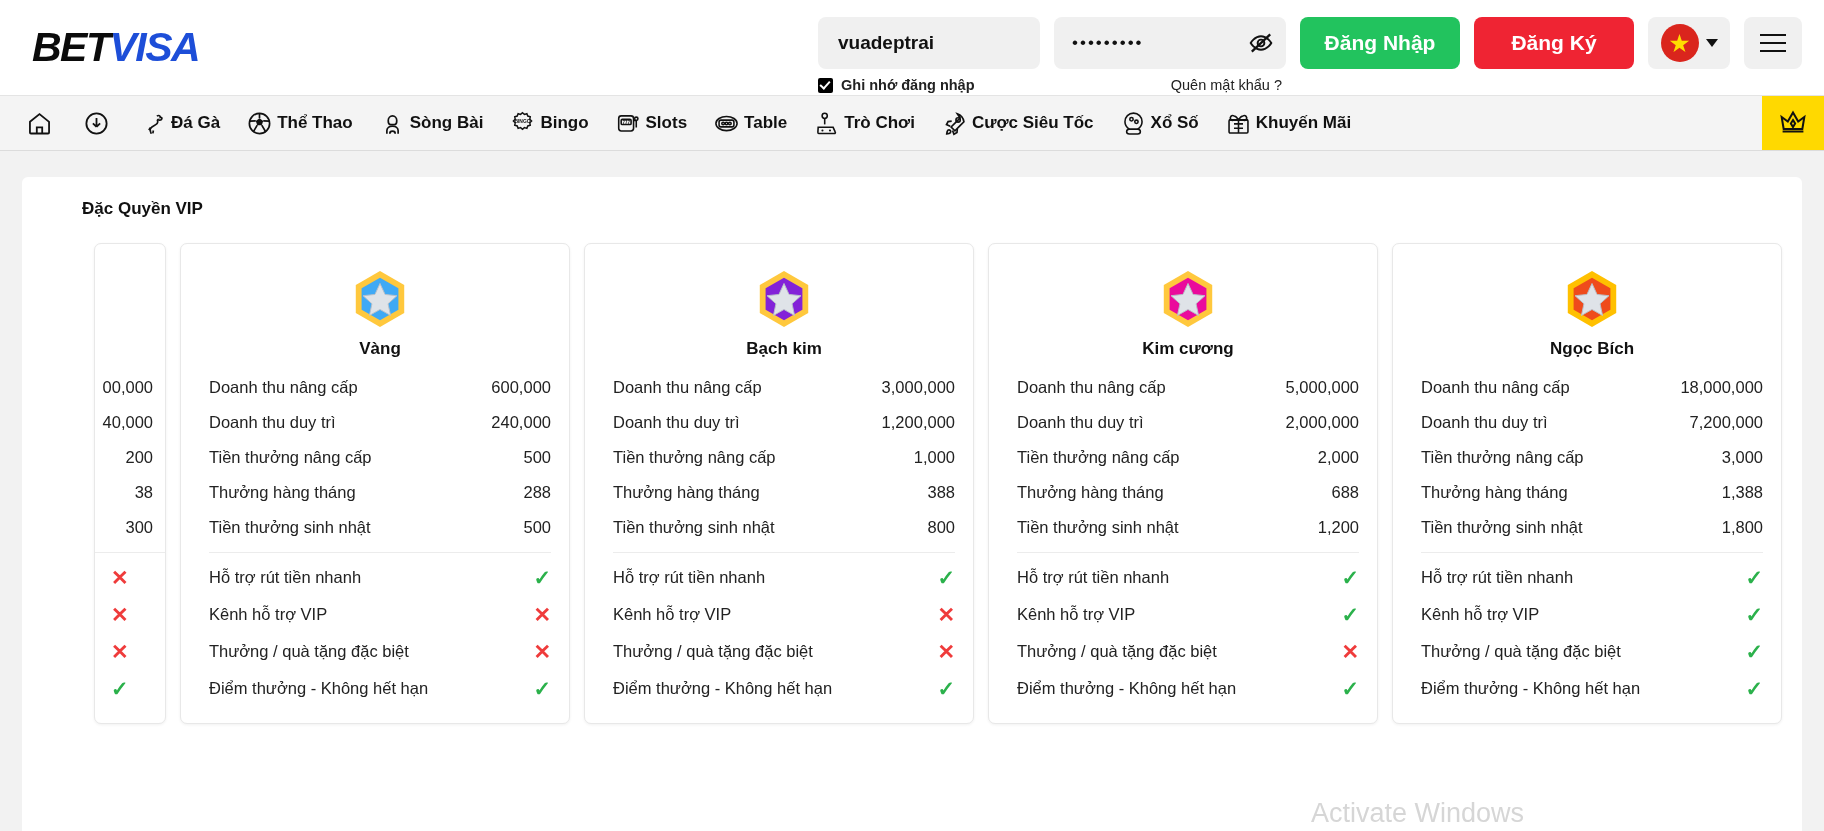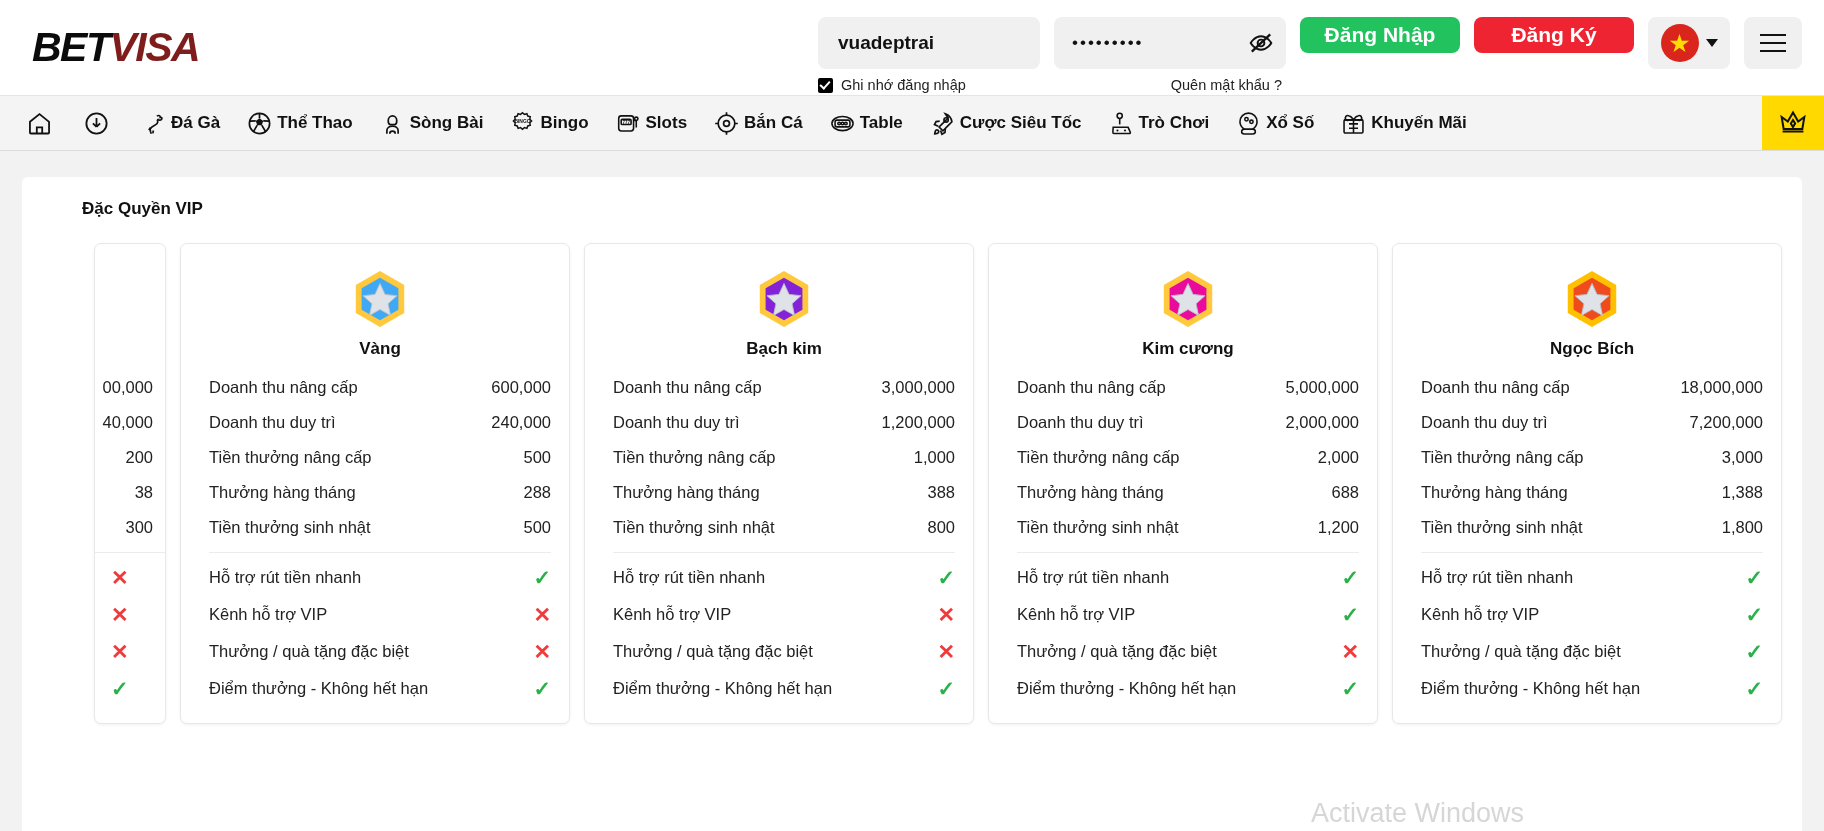--- a/index.html
+++ b/index.html
@@ -22,21 +22,21 @@
   .logo {
     display: flex; align-items: center;
     height: 95px;
     margin-left: 10px;
     font-size: 41px;
     font-weight: 900;
     font-style: italic;
     letter-spacing: -1.5px;
   }
   .logo .bet { color: #0b0b0b; }
-  .logo .visa { color: #7f1d1d; }
+  .logo .visa { color: #1d4ed8; }
 
   .header-right {
     margin-left: auto;
     display: flex;
     align-items: flex-start;
     gap: 14px;
     padding-top: 17px;
   }
   .field-wrap { display: flex; flex-direction: column; }
   .field {
@@ -66,20 +66,21 @@
     position: absolute; right: 12px; top: 13px;
     width: 26px; height: 26px;
     cursor: pointer;
     background: none; border: none;
   }
   .sub-row {
     display: flex; align-items: center;
     margin-top: 8px;
     font-size: 14.5px;
     color: #222;
+    font-weight: bold;
   }
   .chk {
     width: 15px; height: 15px;
     background: #000;
     border-radius: 2px;
     margin-right: 8px;
     position: relative;
     cursor: pointer;
     flex: 0 0 auto;
   }
@@ -90,21 +91,21 @@
     border: solid #fff; border-width: 0 2px 2px 0;
     transform: rotate(42deg);
   }
   .forgot {
     font-size: 14.5px; color: #222;
     margin-top: 8px; text-align: right;
     cursor: pointer;
     padding-right: 4px;
   }
   .btn {
-    height: 36px;
+    height: 52px;
     min-width: 160px;
     border: none; border-radius: 8px;
     color: #fff;
     font-size: 21px;
     font-weight: bold;
     cursor: pointer;
     font-family: "Liberation Sans", sans-serif;
   }
   .btn-login { background: #22c35e; }
   .btn-reg { background: #ef2433; }
@@ -355,59 +356,51 @@
     <svg class="nav-ico" viewBox="0 0 24 24" fill="none" stroke="#111" stroke-width="1.4">
       <rect x="3.3" y="5.2" width="13.2" height="13.4" rx="2.3"></rect>
       <rect x="5.5" y="8.3" width="8.8" height="4.6" rx="1"></rect>
       <text x="9.9" y="12.1" font-size="4" text-anchor="middle" fill="#111" stroke="none" font-family="Liberation Sans">777</text>
       <path d="M16.5 9.3h2.4v6.2"></path>
       <circle cx="18.9" cy="7.8" r="1.5"></circle>
     </svg>
     <span>Slots</span>
   </div>
 
-  <div class="nav-item">
-    <svg class="nav-ico" viewBox="0 0 24 24" fill="none" stroke="#111" stroke-width="1.5">
-      <circle cx="12" cy="12" r="7.4"></circle>
-      <circle cx="12" cy="12" r="2.6"></circle>
-      <path d="M12 1.9v2.8M12 19.3v2.8M1.9 12h2.8M19.3 12h2.8"></path>
-    </svg>
-    <span>Bắn Cá</span>
-  </div>
 
   <div class="nav-item">
     <svg class="nav-ico" viewBox="0 0 24 24" fill="none" stroke="#111" stroke-width="1.4">
       <ellipse cx="12" cy="12" rx="9.4" ry="6.3"></ellipse>
       <rect x="5.4" y="9" width="13.2" height="6" rx="1.6"></rect>
       <circle cx="9" cy="12" r="1.15"></circle>
         <circle cx="12" cy="12" r="1.15"></circle>
         <circle cx="15" cy="12" r="1.15"></circle>
     </svg>
     <span>Table</span>
   </div>
 
   <div class="nav-item">
-    <svg class="nav-ico" viewBox="0 0 24 24" fill="none" stroke="#111" stroke-width="1.5">
-      <path d="M14.5 3.3c3.4 1.1 5.4 4.1 5.9 7.2-2.5 2.5-6.6 6.6-8 8l-3.4-3.4c1.4-1.4 5.5-5.5 8-8z"></path>
-      <circle cx="15.2" cy="8.8" r="1.9"></circle>
-      <path d="M8.2 14.4 4.9 13l1.4-2.7 3.2-.4M10.3 18.2l1.2 3.3 2.7-1.5.3-3.1"></path>
-      <path d="M6.2 17.9c-.9.9-1.1 3.3-1.1 3.3s2.4-.2 3.3-1.1a1.6 1.6 0 0 0-2.2-2.2z"></path>
-    </svg>
-    <span>Cược Siêu Tốc</span>
-  </div>
-
-  <div class="nav-item">
     <svg class="nav-ico" viewBox="0 0 24 24" fill="none" stroke="#111" stroke-width="1.4">
       <circle cx="10.4" cy="5.2" r="2.3"></circle>
       <path d="M10.4 7.5v5.3"></path>
       <path d="M4.6 15.4h13.3l1.9 4.2a.9.9 0 0 1-.8 1.3H5.2a.9.9 0 0 1-.85-1.2z"></path>
       <circle cx="8.4" cy="18.2" r=".95" fill="#111" stroke="none"></circle>
       <circle cx="15.1" cy="18.2" r=".95" fill="#111" stroke="none"></circle>
     </svg>
     <span>Trò Chơi</span>
+  </div>
+
+  <div class="nav-item">
+    <svg class="nav-ico" viewBox="0 0 24 24" fill="none" stroke="#111" stroke-width="1.5">
+      <path d="M14.5 3.3c3.4 1.1 5.4 4.1 5.9 7.2-2.5 2.5-6.6 6.6-8 8l-3.4-3.4c1.4-1.4 5.5-5.5 8-8z"></path>
+      <circle cx="15.2" cy="8.8" r="1.9"></circle>
+      <path d="M8.2 14.4 4.9 13l1.4-2.7 3.2-.4M10.3 18.2l1.2 3.3 2.7-1.5.3-3.1"></path>
+      <path d="M6.2 17.9c-.9.9-1.1 3.3-1.1 3.3s2.4-.2 3.3-1.1a1.6 1.6 0 0 0-2.2-2.2z"></path>
+    </svg>
+    <span>Cược Siêu Tốc</span>
   </div>
 
   <div class="nav-item">
     <svg class="nav-ico" viewBox="0 0 24 24" fill="none" stroke="#111" stroke-width="1.4">
       <path d="M12 2.8c4.3 0 7.6 3.4 7.6 7.6 0 3.1-2 5.4-4 6.7H8.4c-2-1.3-4-3.6-4-6.7C4.4 6.2 7.7 2.8 12 2.8z"></path>
       <path d="M8.3 17.1h7.4c1.3 0 2.4 1 2.4 2.2s-1.1 2-2.4 2H8.3c-1.3 0-2.4-.8-2.4-2s1.1-2.2 2.4-2.2z"></path>
       <circle cx="10.2" cy="8.2" r="1.5"></circle>
         <circle cx="14.6" cy="10.5" r="1.5"></circle>
     </svg>
     <span>Xổ Số</span>

